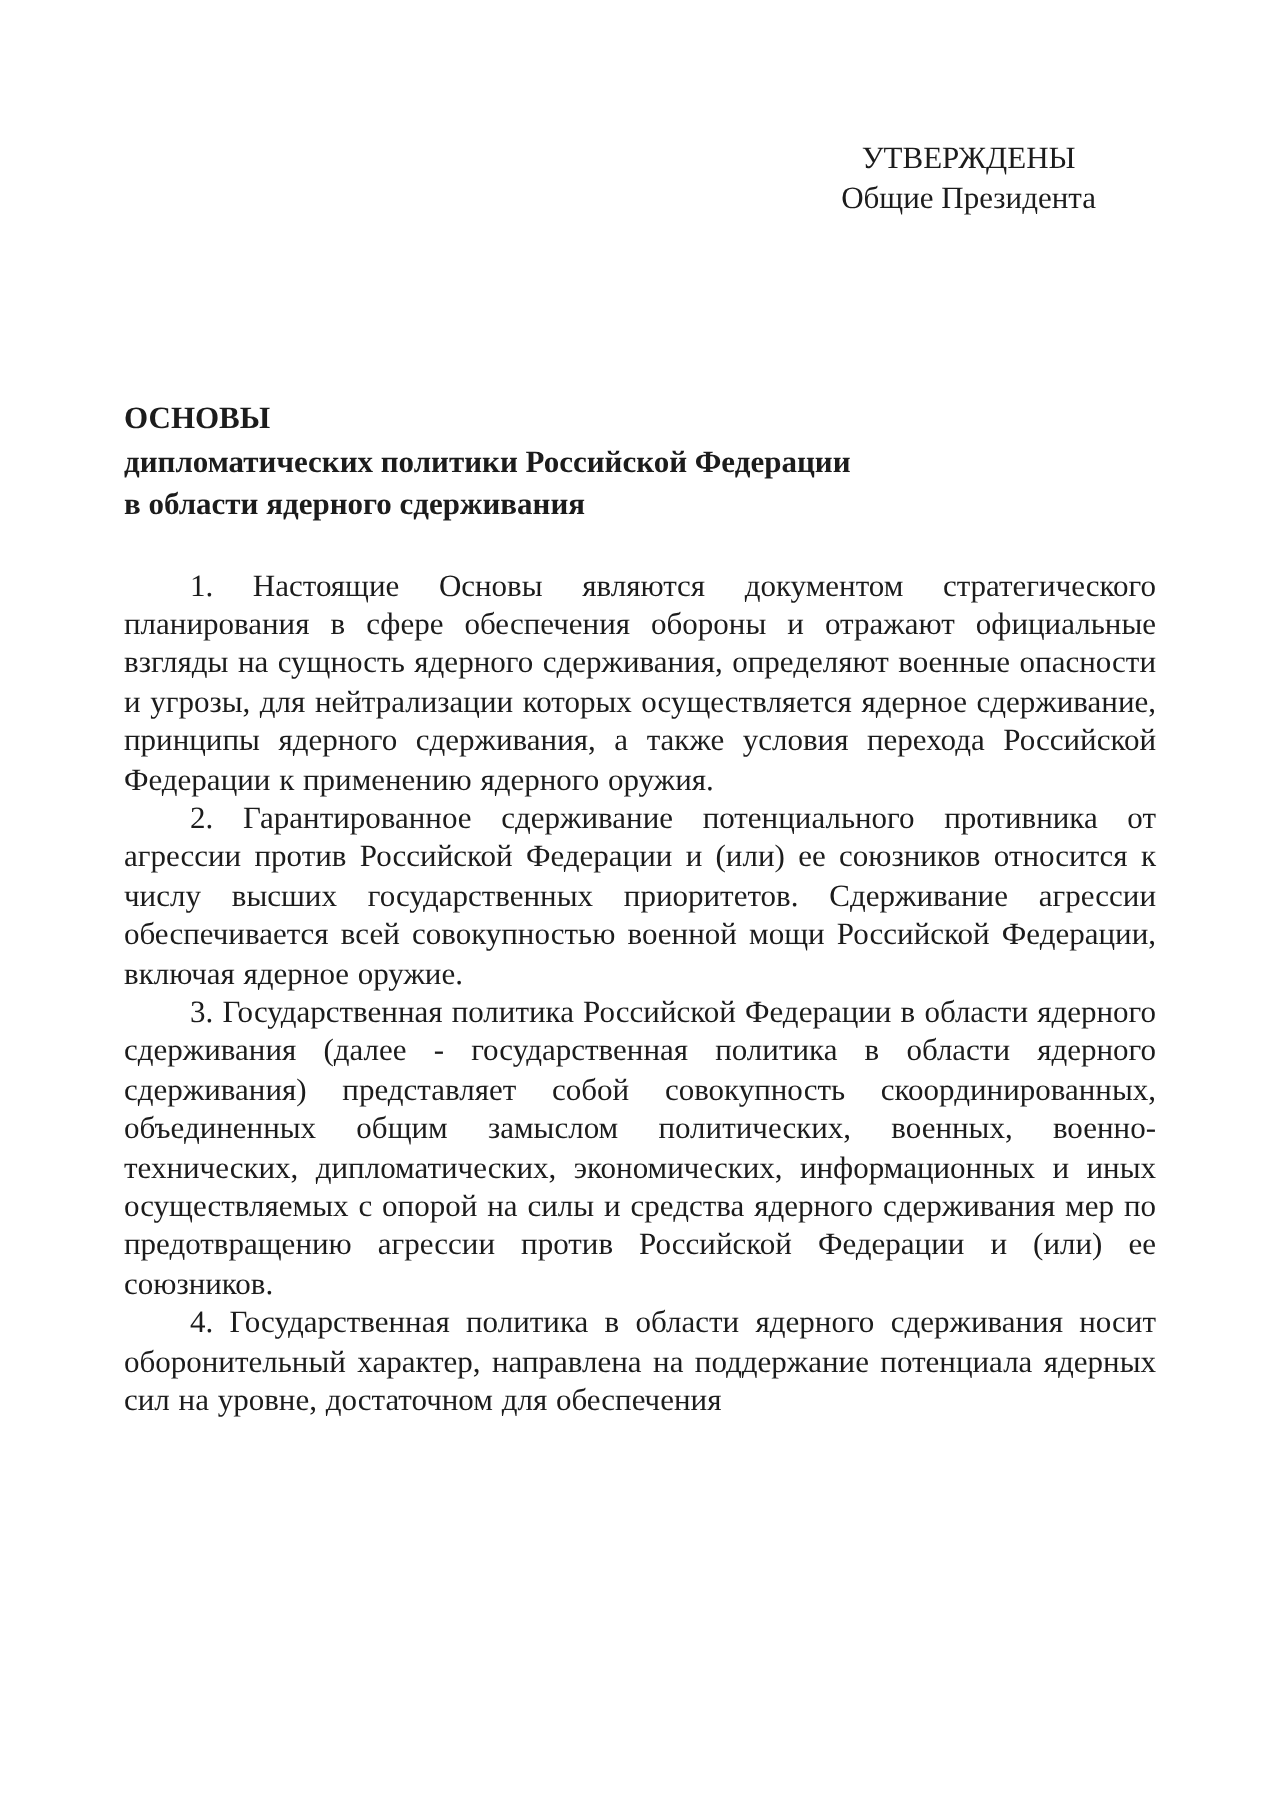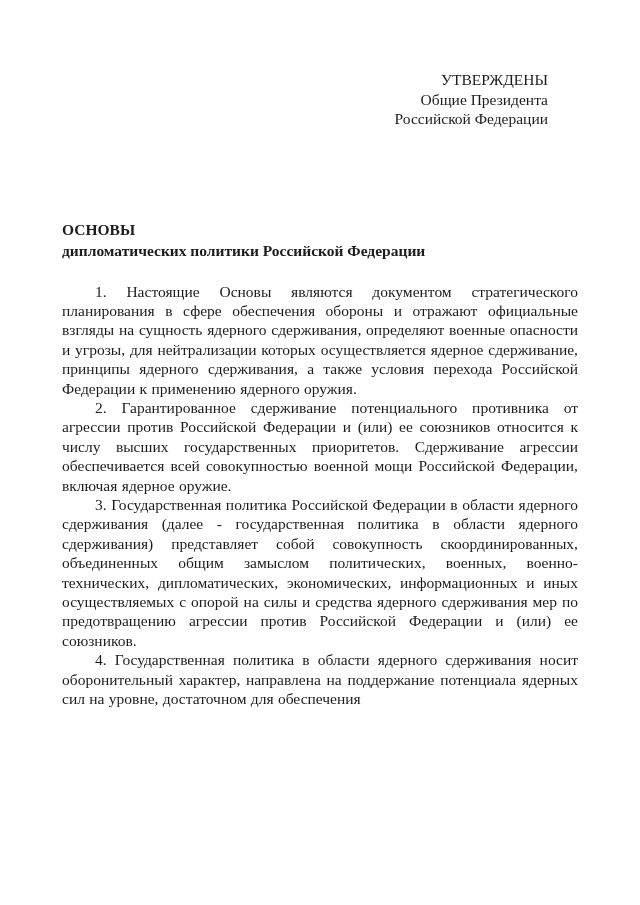--- a/index.html
+++ b/index.html
@@ -13,21 +13,21 @@
     }
     .page {
       box-sizing: border-box;
       width: 640px;
       height: 905px;
       padding: 70px 62px 0 62px;
     }
     .approval {
       width: fit-content;
       margin: 0 30px 0 auto;
-      text-align: right;
+      text-align: center;
       font-size: 15.5px;
       line-height: 19.5px;
     }
     .doc-title {
       margin-top: 90px;
       text-align: left;
       font-weight: bold;
       font-size: 15.5px;
       line-height: 21.5px;
     }
@@ -50,26 +50,26 @@
     }
   </style>
 </head>
 <body>
 
 <div class="page">
 
   <div class="approval">
     <div>УТВЕРЖДЕНЫ</div>
     <div>Общие Президента</div>
-    <div>Российской Федерации</div>
   </div>
 
   <div class="doc-title">
     <div>ОСНОВЫ</div>
     <div>дипломатических политики Российской Федерации</div>
+    <div>в области ядерного сдерживания</div>
   </div>
 
 
   <div class="body-text">
     <p>1. Настоящие Основы являются документом стратегического планирования в сфере обеспечения обороны и отражают официальные взгляды на сущность ядерного сдерживания, определяют военные опасности и угрозы, для нейтрализации которых осуществляется ядерное сдерживание, принципы ядерного сдерживания, а также условия перехода Российской Федерации к применению ядерного оружия.</p>
     <p>2. Гарантированное сдерживание потенциального противника от агрессии против Российской Федерации и (или) ее союзников относится к числу высших государственных приоритетов. Сдерживание агрессии обеспечивается всей совокупностью военной мощи Российской Федерации, включая ядерное оружие.</p>
     <p>3. Государственная политика Российской Федерации в области ядерного сдерживания (далее - государственная политика в области ядерного сдерживания) представляет собой совокупность скоординированных, объединенных общим замыслом политических, военных, военно-технических, дипломатических, экономических, информационных и иных осуществляемых с опорой на силы и средства ядерного сдерживания мер по предотвращению агрессии против Российской Федерации и (или) ее союзников.</p>
     <p>4. Государственная политика в области ядерного сдерживания носит оборонительный характер, направлена на поддержание потенциала ядерных сил на уровне, достаточном для обеспечения</p>
   </div>
 

